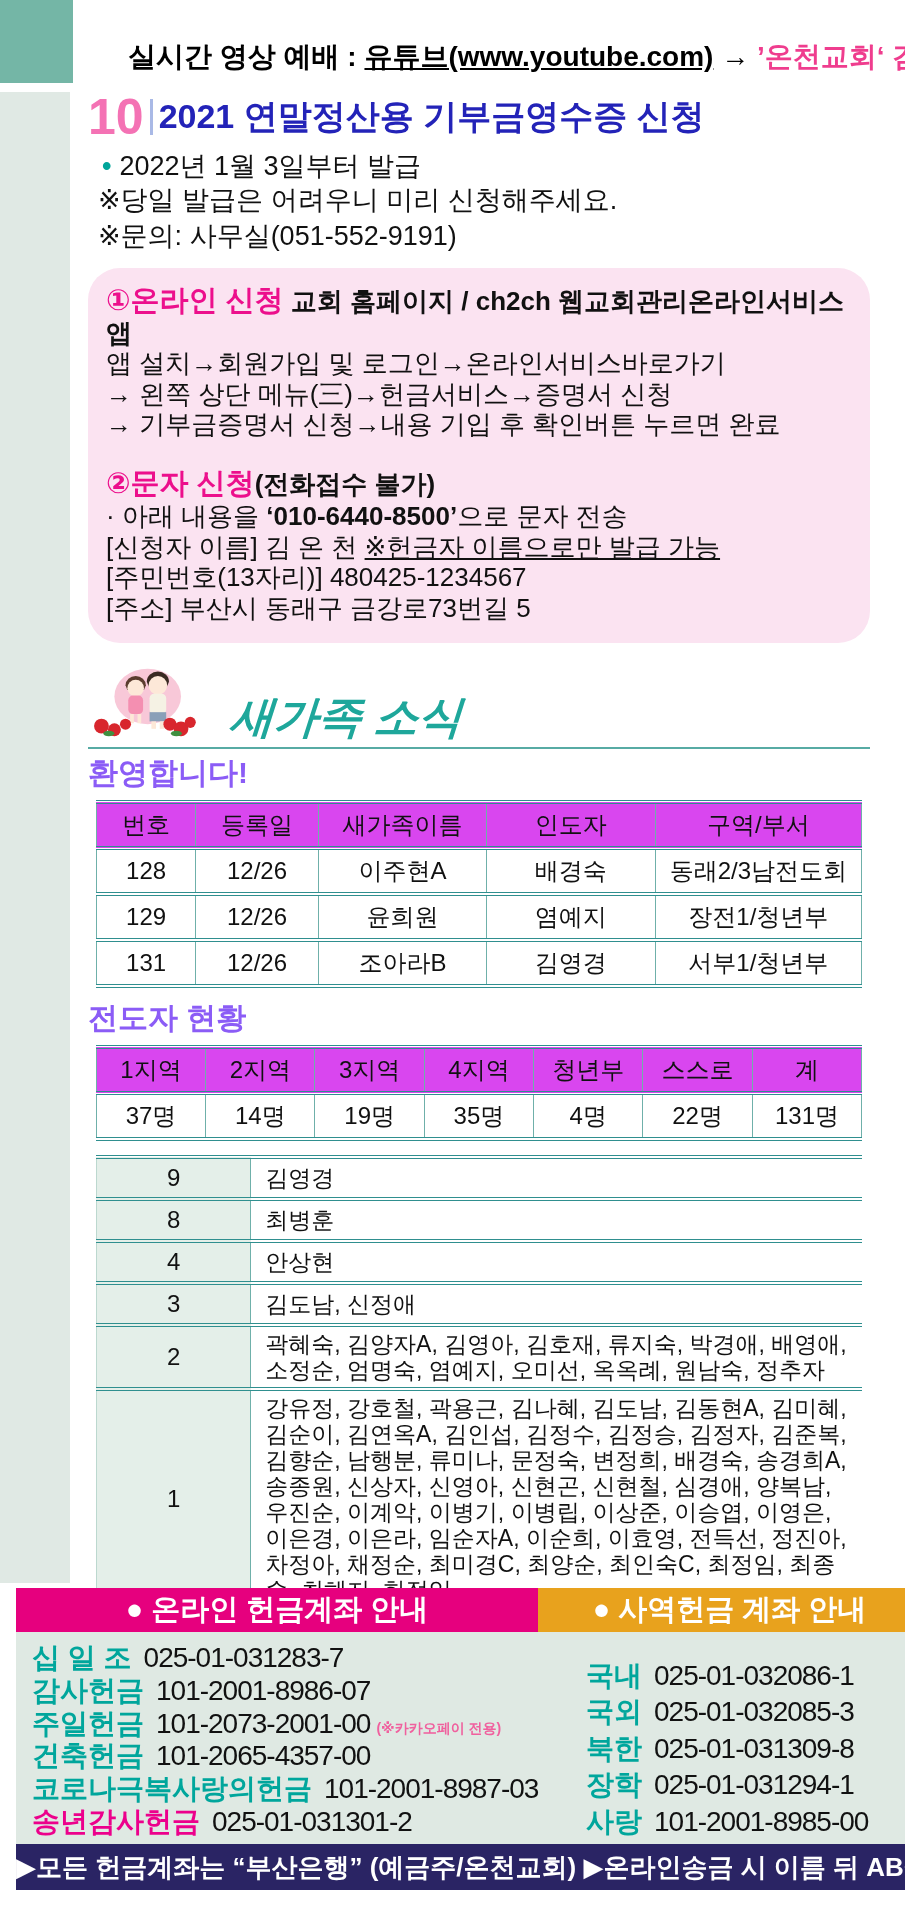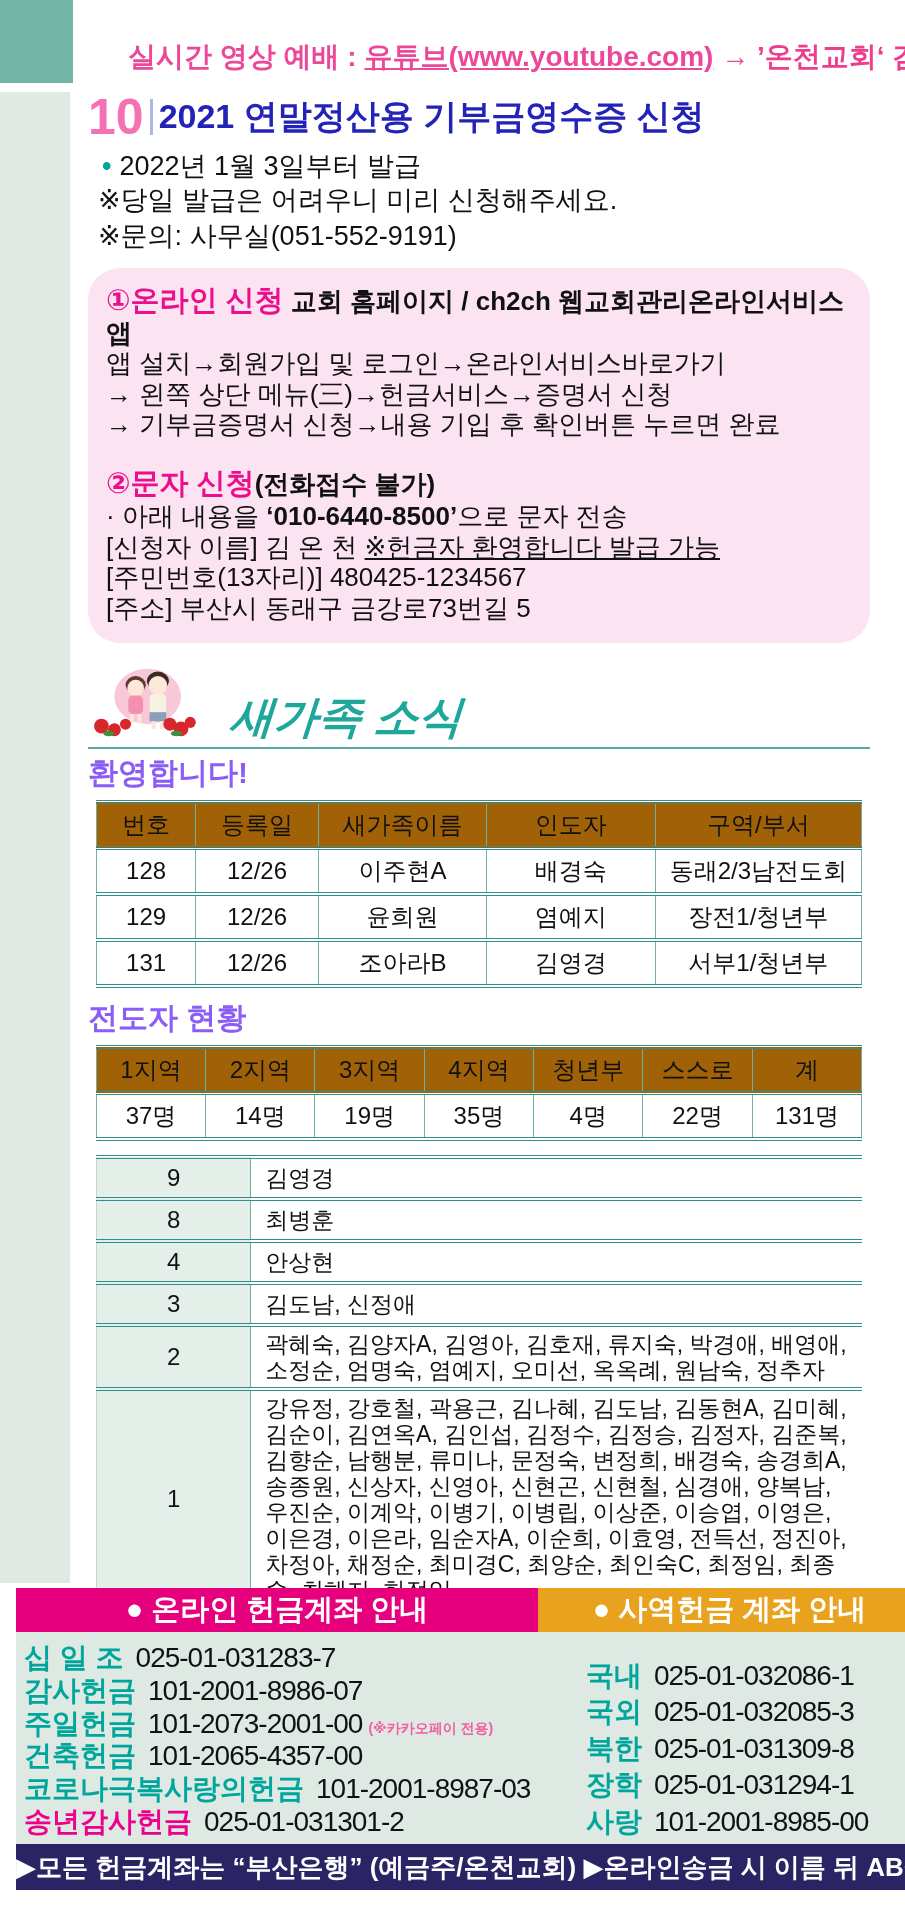--- a/index.html
+++ b/index.html
@@ -3,21 +3,21 @@
 <meta charset="utf-8">
 <style>
   html,body{margin:0;padding:0;background:#ffffff;}
   .page{position:relative;width:905px;height:1920px;background:#ffffff;overflow:hidden;
         font-family:"Liberation Sans","DejaVu Sans",sans-serif;color:#111;}
   
   .corner{position:absolute;left:0;top:0;width:73px;height:83px;background:#74b6a6;}
   .left-strip{position:absolute;left:0;top:92px;width:70px;height:1491px;background:#e0e9e4;}
   
   .top-line{position:absolute;left:128px;top:38px;font-size:28px;font-weight:bold;white-space:nowrap;}
-  .teal{color:#ec4899;}
+  .teal{color:#000000;}
   .u{text-decoration:underline;}
   .pinktxt{color:#ef3d8e;}
   
   .main{position:absolute;left:88px;top:92px;width:782px;}
   .sec-title{display:flex;align-items:center;gap:6px;}
   .sec-num{color:#f472b4;font-size:50px;font-weight:bold;line-height:1;}
   .sec-divider{width:3px;height:36px;background:#a9b9e6;}
   .sec-heading{color:#2323b8;font-size:34px;font-weight:bold;}
   .bullet-line{font-size:27px;margin:8px 0 0 14px;line-height:1.2;}
   .dot{color:#00a59a;font-weight:bold;margin-right:8px;}
@@ -34,42 +34,42 @@
   .nf-icon{width:112px;height:74px;flex:none;}
   .nf-title{color:#1ea79b;font-size:44px;font-weight:bold;font-style:italic;line-height:1;
             transform:skewX(-4deg);}
   .teal-rule{border:none;border-top:2px solid #57aba4;margin:8px 0 4px 0;}
   .blue-h{color:#8b5cf6;font-size:30px;font-weight:bold;margin:4px 0 6px 0;}
   
   table.t{border-collapse:collapse;width:98%;margin-left:1%;font-size:24px;table-layout:fixed;}
   table.t th,table.t td{border-top:4px double #2f8f8f;border-bottom:4px double #2f8f8f;
       border-left:1px solid #6fb0aa;border-right:1px solid #6fb0aa;
       text-align:center;padding:5px 4px;font-weight:normal;color:#111;}
-  table.t thead th{background:#a16207;}
+  table.t thead th{background:#d946ef;}
   .welcome col.c1{width:13%;} .welcome col.c2{width:16%;} .welcome col.c3{width:22%;}
   .welcome col.c4{width:22%;} .welcome col.c5{width:27%;}
   .summary th,.summary td{width:14.28%;}
   .counts{margin-top:14px;}
   .counts td.cnt{width:19%;background:#e4efe9;border-left:1px solid #bcd8cf;border-right:1px solid #6fb0aa;}
   .counts td.names{text-align:left;padding:4px 8px 4px 14px;font-size:23px;line-height:1.13;
       border-left:none;border-right:none;}
   .counts td{border-left:none;border-right:none;}
   .foot-note{font-size:27px;margin:10px 0 0 6px;}
   .contact{font-size:27px;margin:6px 0 0 6px;}
   
   .notice-box{background:#fce8f4;margin-top:16px;padding:10px 0 12px 0;text-align:center;
       color:#ec2f82;font-weight:bold;font-size:28px;line-height:1.25;}
   
   .bottom{position:absolute;left:16px;top:1588px;width:905px;}
   .bars{display:flex;height:44px;}
   .bar{color:#fff;font-weight:bold;font-size:29px;display:flex;align-items:center;justify-content:center;}
   .bar-magenta{width:522px;background:#e6007e;}
   .bar-orange{width:383px;background:#e8a21d;}
   .acct-area{background:#dfe9e3;height:212px;display:flex;box-sizing:border-box;padding-top:10px;}
-  .acct-left{width:522px;padding-left:8px;box-sizing:border-box;}
+  .acct-left{width:522px;padding-left:16px;box-sizing:border-box;}
   .acct-right{width:383px;padding-left:48px;box-sizing:border-box;padding-top:16px;}
   .acct-row{font-size:28px;line-height:1.17;white-space:nowrap;}
   .acct-right .acct-row{line-height:1.3;}
   .lbl{color:#00a69c;font-weight:bold;margin-right:12px;}
   .lbl-magenta{color:#ec008c;font-weight:bold;margin-right:12px;}
   .acct-num{color:#111;letter-spacing:-1px;}
   .kakao-note{color:#f0609e;font-size:14px;font-weight:bold;margin-left:6px;}
   .navy{background:#2a2464;color:#fff;font-weight:bold;font-size:26px;text-align:center;
         height:46px;line-height:46px;white-space:nowrap;}
 </style>
@@ -96,21 +96,21 @@
     <div class="note">※문의: 사무실(051-552-9191)</div>
 
     <div class="pink-box">
       <div class="pb-line"><span class="magenta-label">①온라인 신청</span><span class="bold-black"> 교회 홈페이지 / ch2ch 웹교회관리온라인서비스 앱</span></div>
       <div class="pb-line">앱 설치→회원가입 및 로그인→온라인서비스바로가기</div>
       <div class="pb-line">→ 왼쪽 상단 메뉴(三)→헌금서비스→증명서 신청</div>
       <div class="pb-line">→ 기부금증명서 신청→내용 기입 후 확인버튼 누르면 완료</div>
       <div class="pb-gap"></div>
       <div class="pb-line"><span class="magenta-label">②문자 신청</span><span class="bold-black">(전화접수 불가)</span></div>
       <div class="pb-line"><span>· 아래 내용을 </span><span class="bold-black">‘010-6440-8500’</span><span>으로 문자 전송</span></div>
-      <div class="pb-line"><span>[신청자 이름] 김 온 천  </span><span class="ul">※헌금자 환영합니다 발급 가능</span></div>
+      <div class="pb-line"><span>[신청자 이름] 김 온 천  </span><span class="ul">※헌금자 이름으로만 발급 가능</span></div>
       <div class="pb-line">[주민번호(13자리)] 480425-1234567</div>
       <div class="pb-line">[주소] 부산시 동래구 금강로73번길 5</div>
     </div>
 
     <div class="nf-header">
       <svg class="nf-icon" viewBox="0 0 120 80">
         <ellipse cx="64" cy="34" rx="36" ry="30" fill="#f8c8d8"></ellipse>
         <path d="M40 22 a11 10 0 0 1 22 0 l-2 5 h-18 z" fill="#5a3c2e"></path>
         <circle cx="51" cy="25" r="9" fill="#fde8d8"></circle>
         <rect x="43" y="33" width="16" height="20" rx="5" fill="#f48fb1"></rect>

